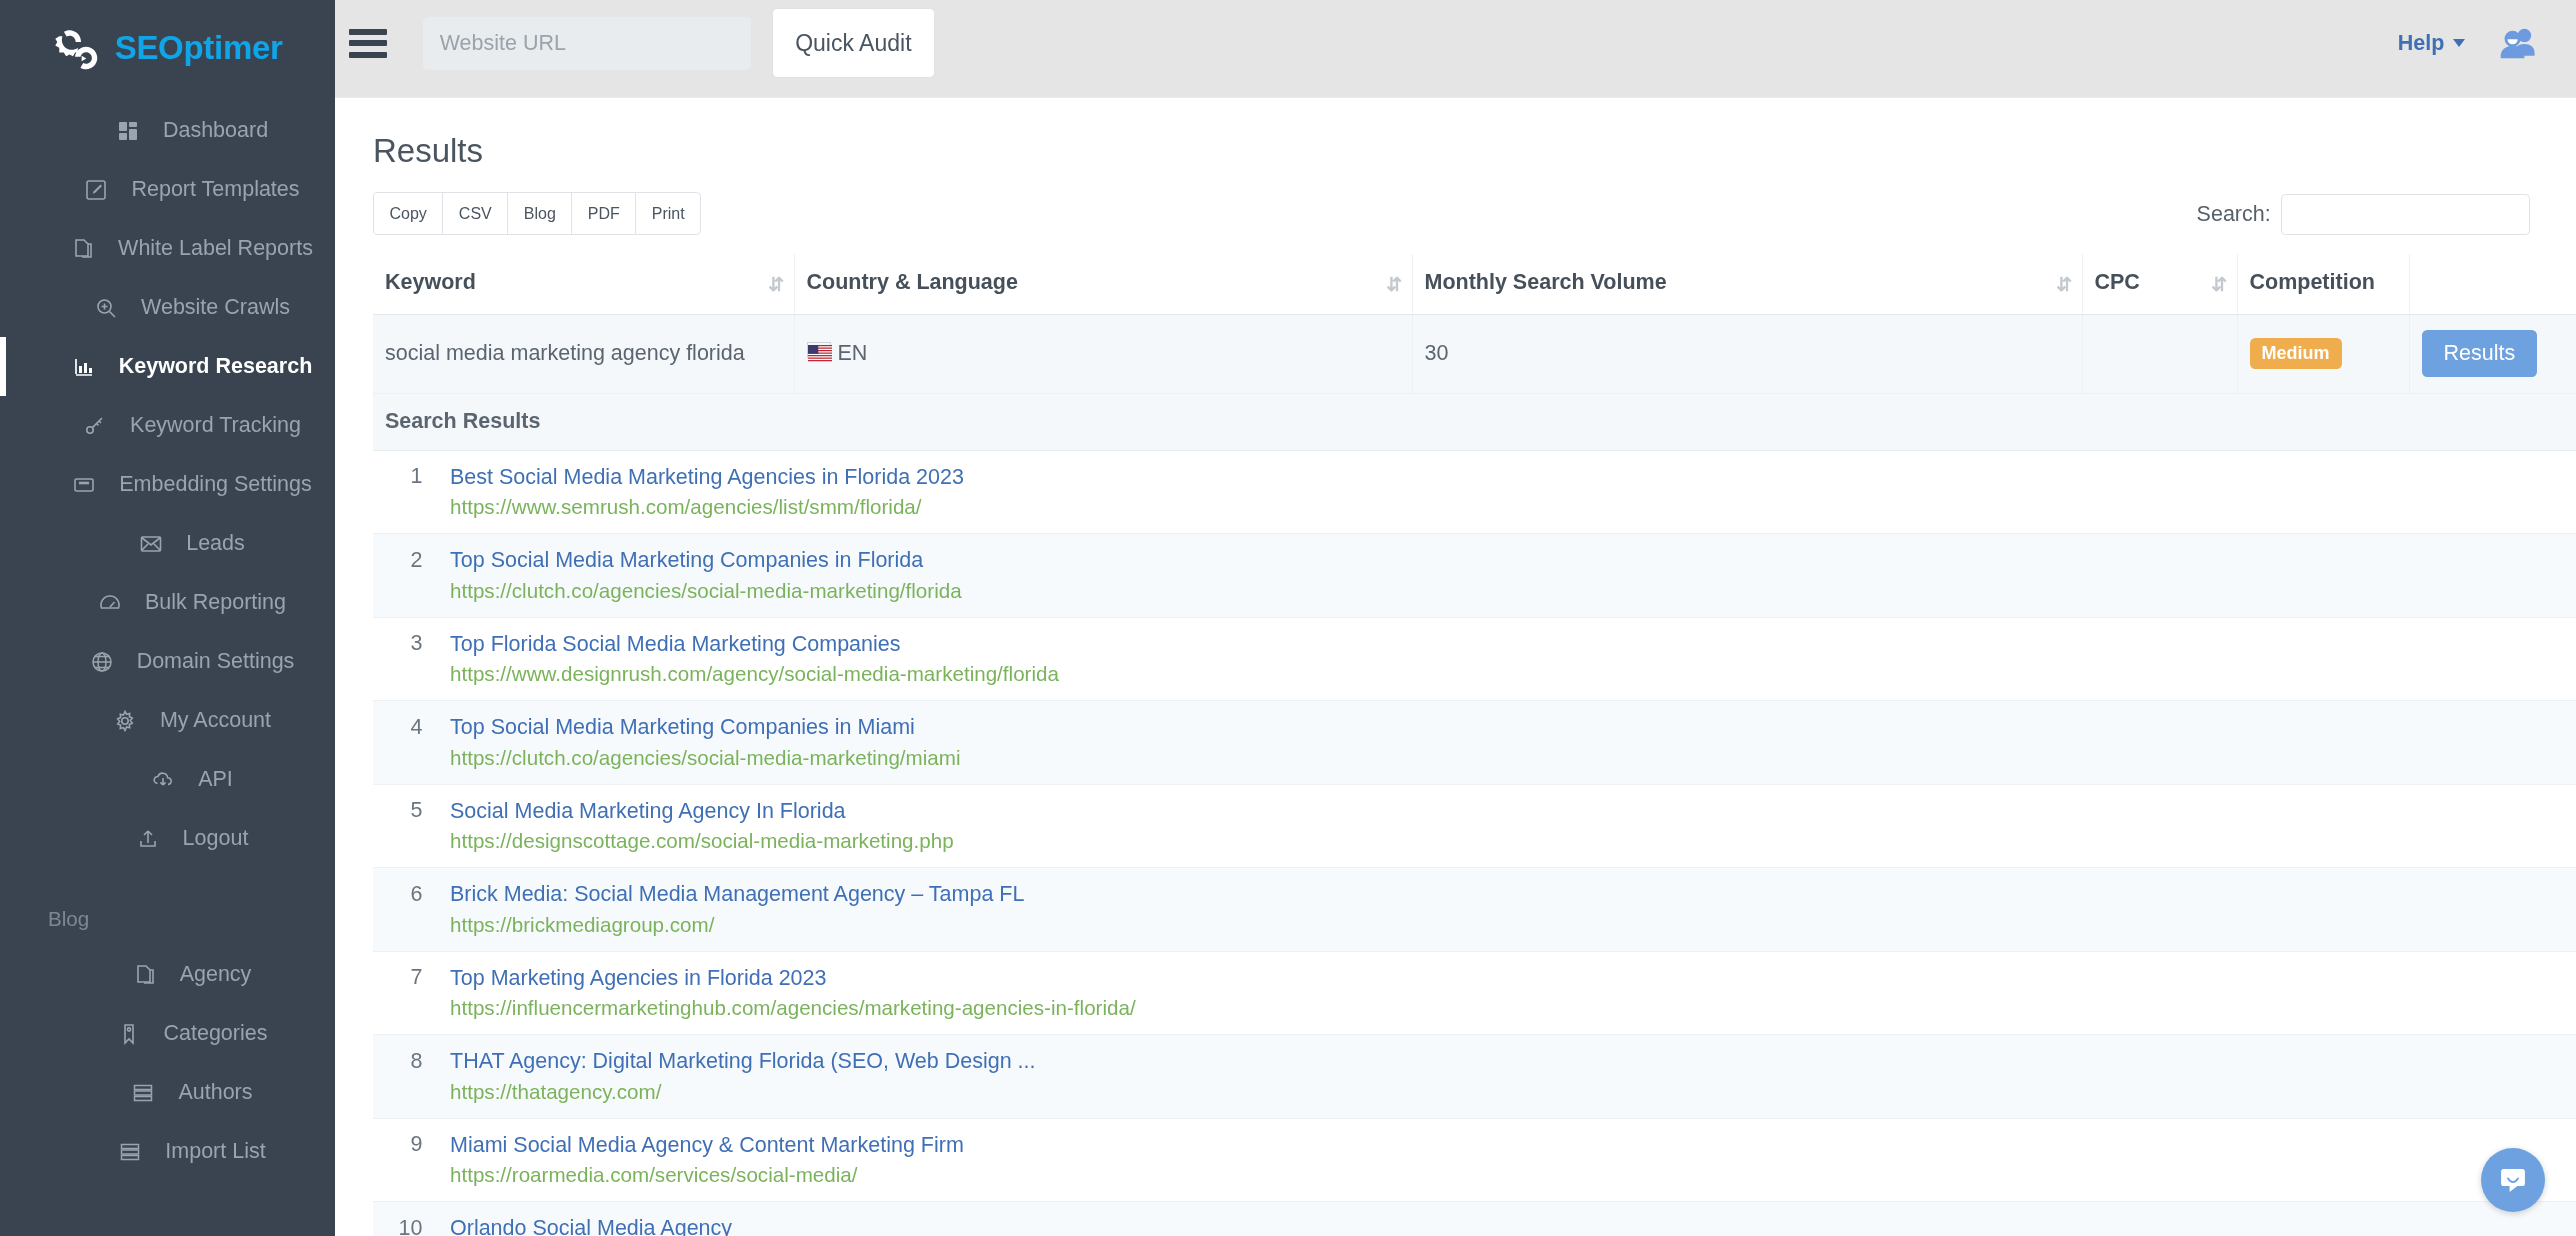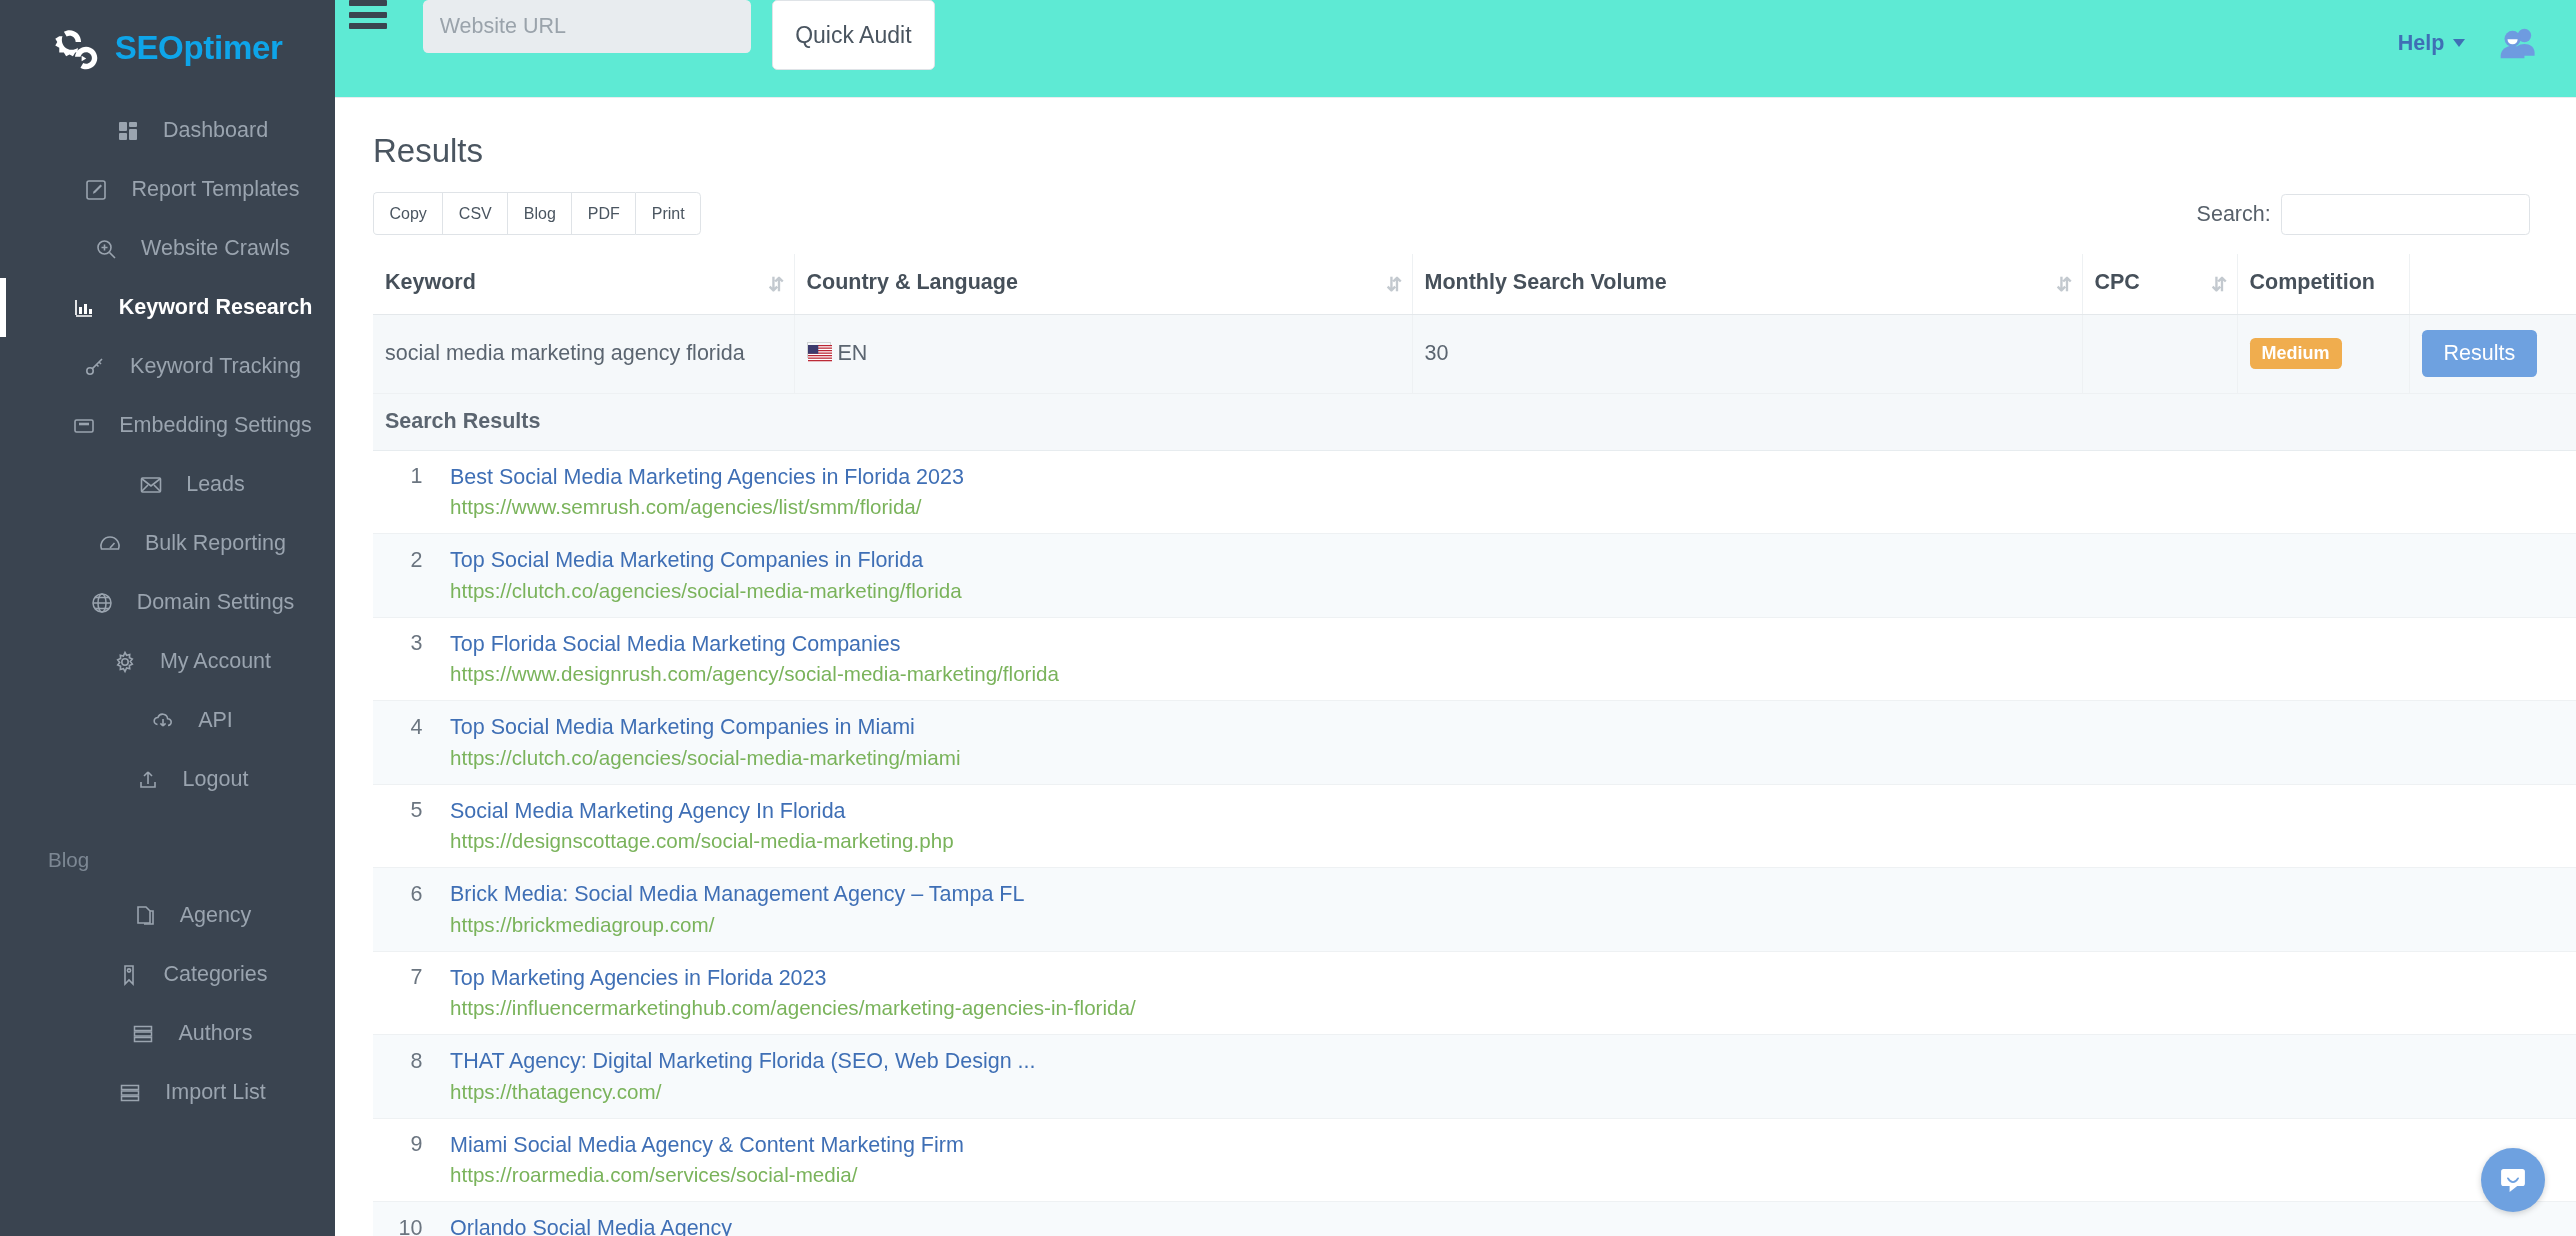--- a/index.html
+++ b/index.html
@@ -81,23 +81,24 @@
   
   .main {
     flex: 1 1 auto;
     height: 1236px;
     background: #ffffff;
     position: relative;
     overflow: hidden;
   }
   .topbar {
     height: 98px;
-    background: #5eead4;
+    background: #e5e5e5;
     border-bottom: 0.9px solid #e9ecef;
     display: flex;
+    align-items: center;
     padding: 0 38px 11px 0;
     position: relative;
   }
   .hamburger {
     width: 38px; height: 29px;
     margin-left: 13.7px;
     display: flex; flex-direction: column; justify-content: space-between;
     cursor: pointer;
   }
   .hamburger span { display:block; height: 6px; background: #3a4450; border-radius: 0.9px; }
@@ -344,20 +345,29 @@
       <div class="nav-item">
         <span class="nav-ico">
           <svg viewBox="0 0 24 24" fill="none" stroke="currentColor" stroke-width="1.6">
               <rect x="3" y="3" width="18" height="18" rx="2"></rect>
               <path d="M16.5 6.5l1.5 1.5-7 7-2.2.7.7-2.2z" fill="currentColor" stroke="none"></path>
             </svg>
         </span>
         <span>Report Templates</span>
       </div>
 
+      <div class="nav-item">
+        <span class="nav-ico">
+          <svg viewBox="0 0 24 24" fill="none" stroke="currentColor" stroke-width="1.6">
+              <path d="M5 3h8l4 4v12H5z"></path>
+              <path d="M17 7h3v13h-9"></path>
+            </svg>
+        </span>
+        <span>White Label Reports</span>
+      </div>
 
       <div class="nav-item">
         <span class="nav-ico">
           <svg viewBox="0 0 24 24" fill="none" stroke="currentColor" stroke-width="1.6">
               <circle cx="10.5" cy="10.5" r="6.5"></circle>
               <path d="M15.5 15.5L21 21M10.5 7.5v6M7.5 10.5h6"></path>
             </svg>
         </span>
         <span>Website Crawls</span>
       </div>

